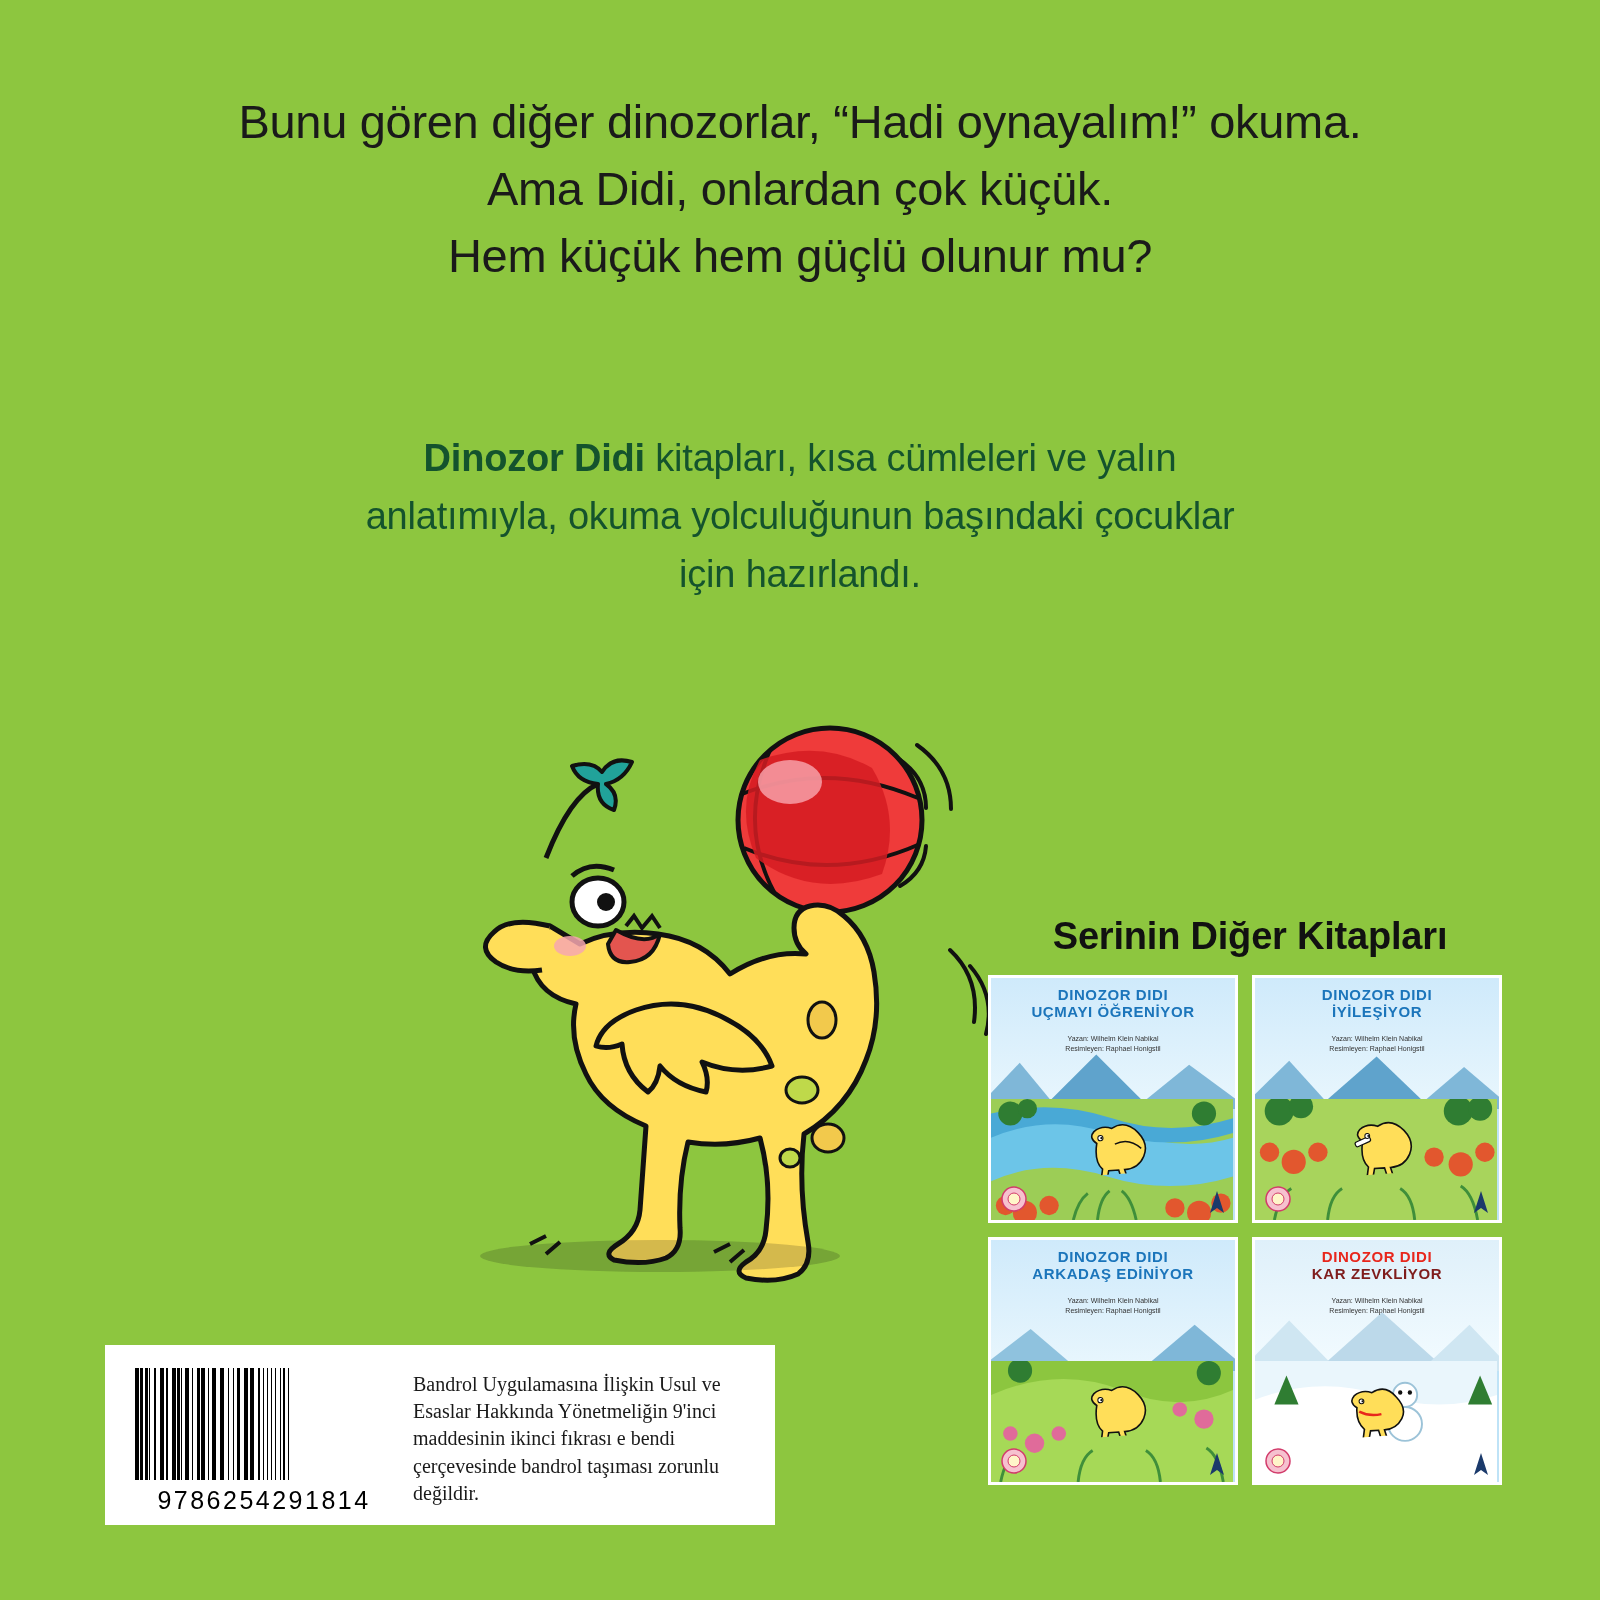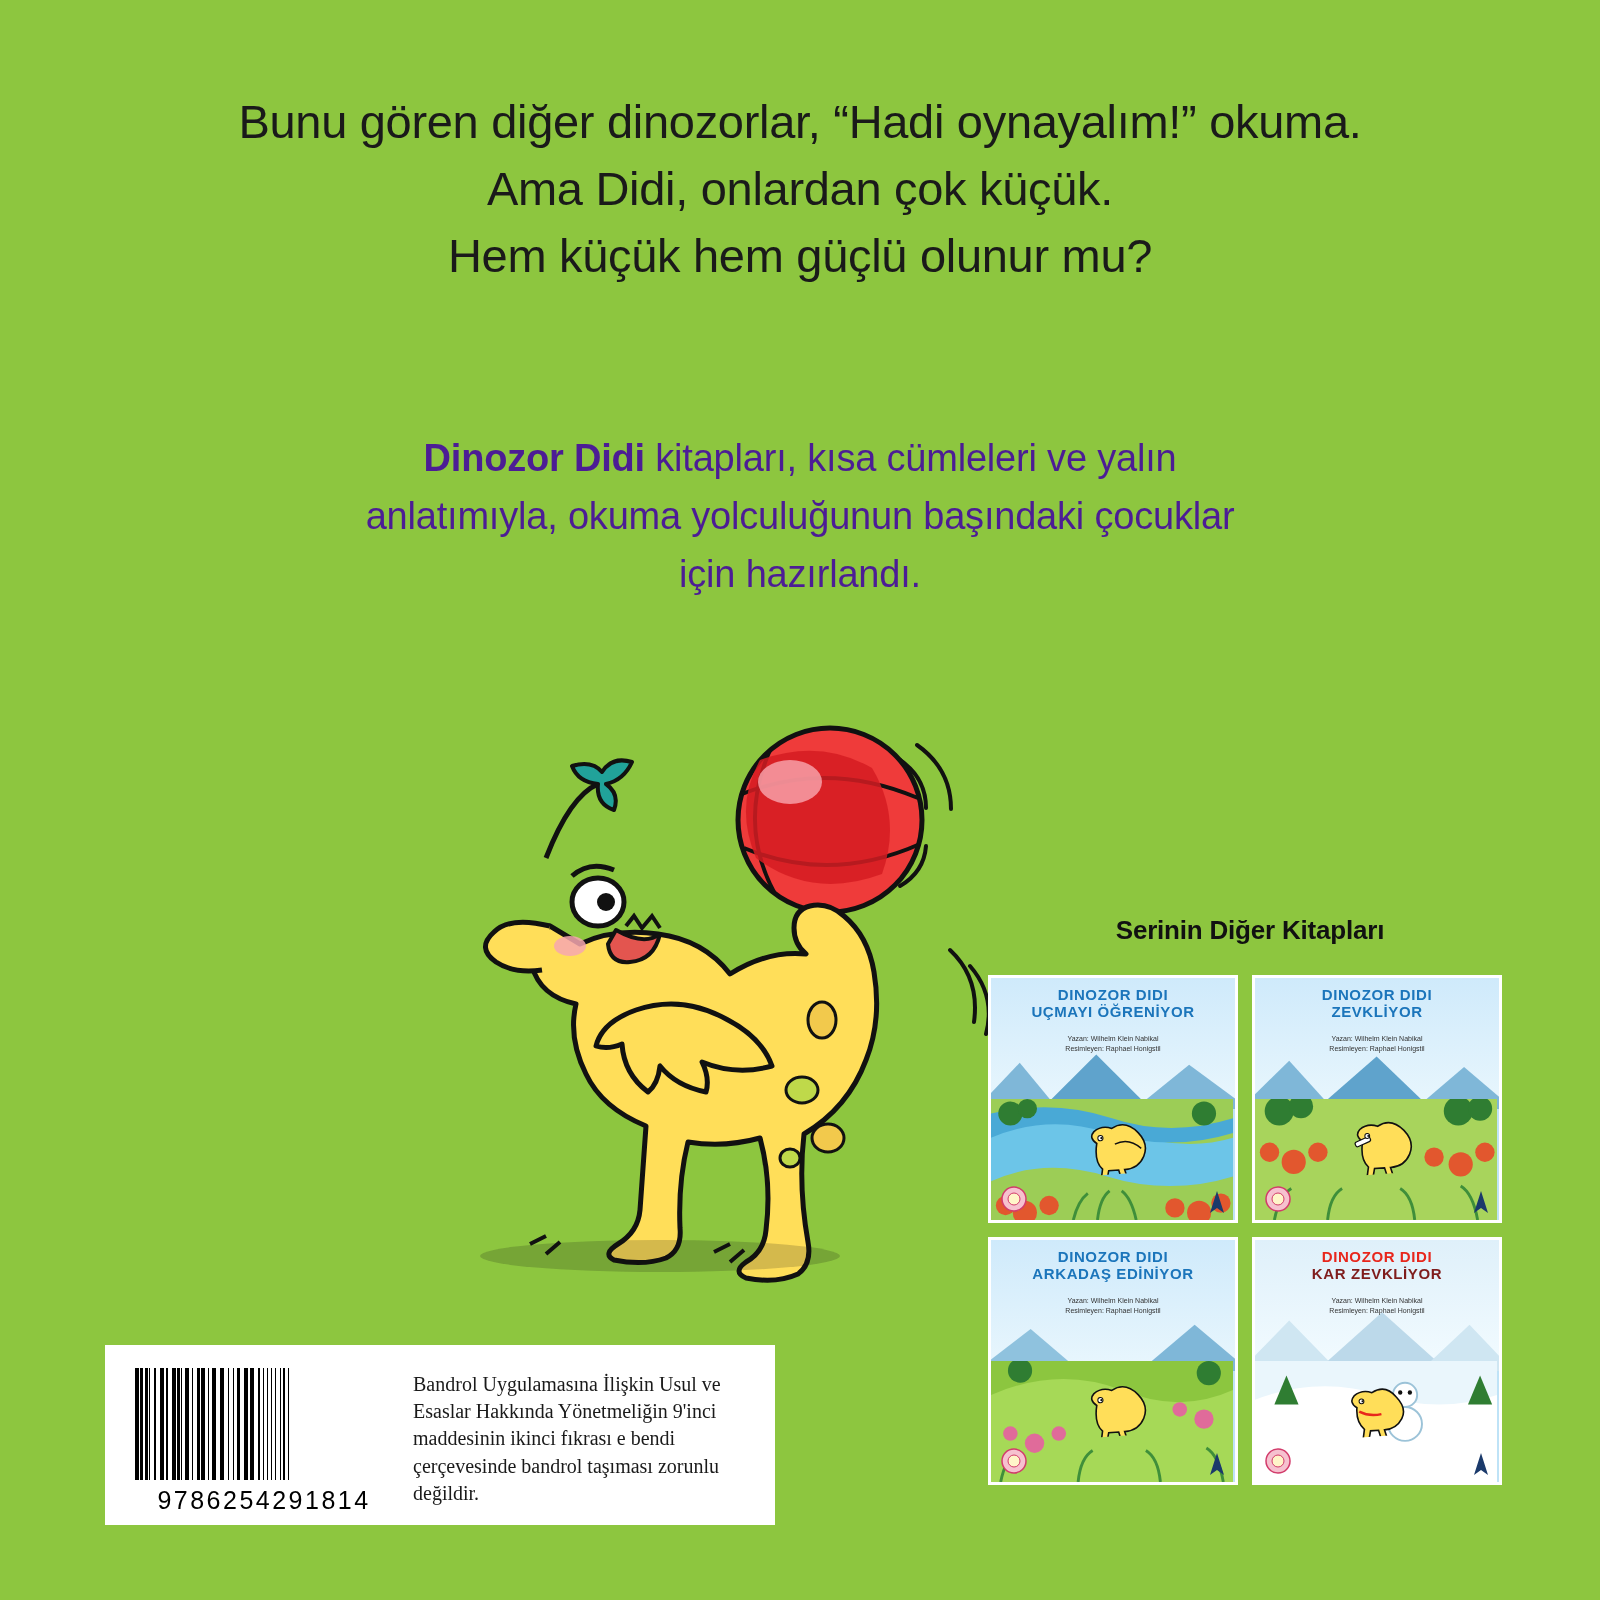--- a/index.html
+++ b/index.html
@@ -34,35 +34,35 @@
     letter-spacing: -0.3px;
   }
   .blurb .line { display: block; white-space: pre; }
 
   .series-note {
     position: absolute;
     top: 430px;
     left: 340px;
     width: 920px;
     text-align: center;
-    color: #4c1d95;
+    color: #14532d;
     font-size: 38px;
     line-height: 1.52;
     letter-spacing: -0.2px;
   }
   .series-note .strong { font-weight: 700; }
 
   
   .other-books-title {
     position: absolute;
     top: 915px;
     left: 1000px;
     width: 500px;
     text-align: center;
-    font-size: 26px;
+    font-size: 38px;
     font-weight: 700;
     color: #111;
     letter-spacing: -0.2px;
   }
   .covers {
     position: absolute;
     top: 975px;
     left: 988px;
     width: 520px;
     display: grid;
@@ -359,21 +359,21 @@
       </svg>
       <svg class="seal" viewBox="0 0 30 30">
         <circle cx="15" cy="15" r="12" fill="#f6c1cf" stroke="#d23b6b" stroke-width="1.5"></circle>
         <circle cx="15" cy="15" r="6" fill="#fff5c9" stroke="#d23b6b" stroke-width="1"></circle>
       </svg>
       <svg class="logo" viewBox="0 0 16 24">
         <path d="M8 1 L15 23 L8 18 L1 23 Z" fill="#1b3a6b"></path>
       </svg>
       <div class="c-title">
         <div style="color:#1b75bb">DINOZOR DIDI</div>
-        <div style="color:#1b75bb">ZEVKLİYOR</div>
+        <div style="color:#1b75bb">İYİLEŞİYOR</div>
       </div>
       <div class="c-credits">
         <div>Yazan: Wilhelm Klein Nabikal</div>
         <div>Resimleyen: Raphael Honigstil</div>
       </div>
     </div>
 
     <div class="cover">
       <div class="sky"></div>
       <svg class="mount" viewBox="0 0 100 30" preserveAspectRatio="none">

